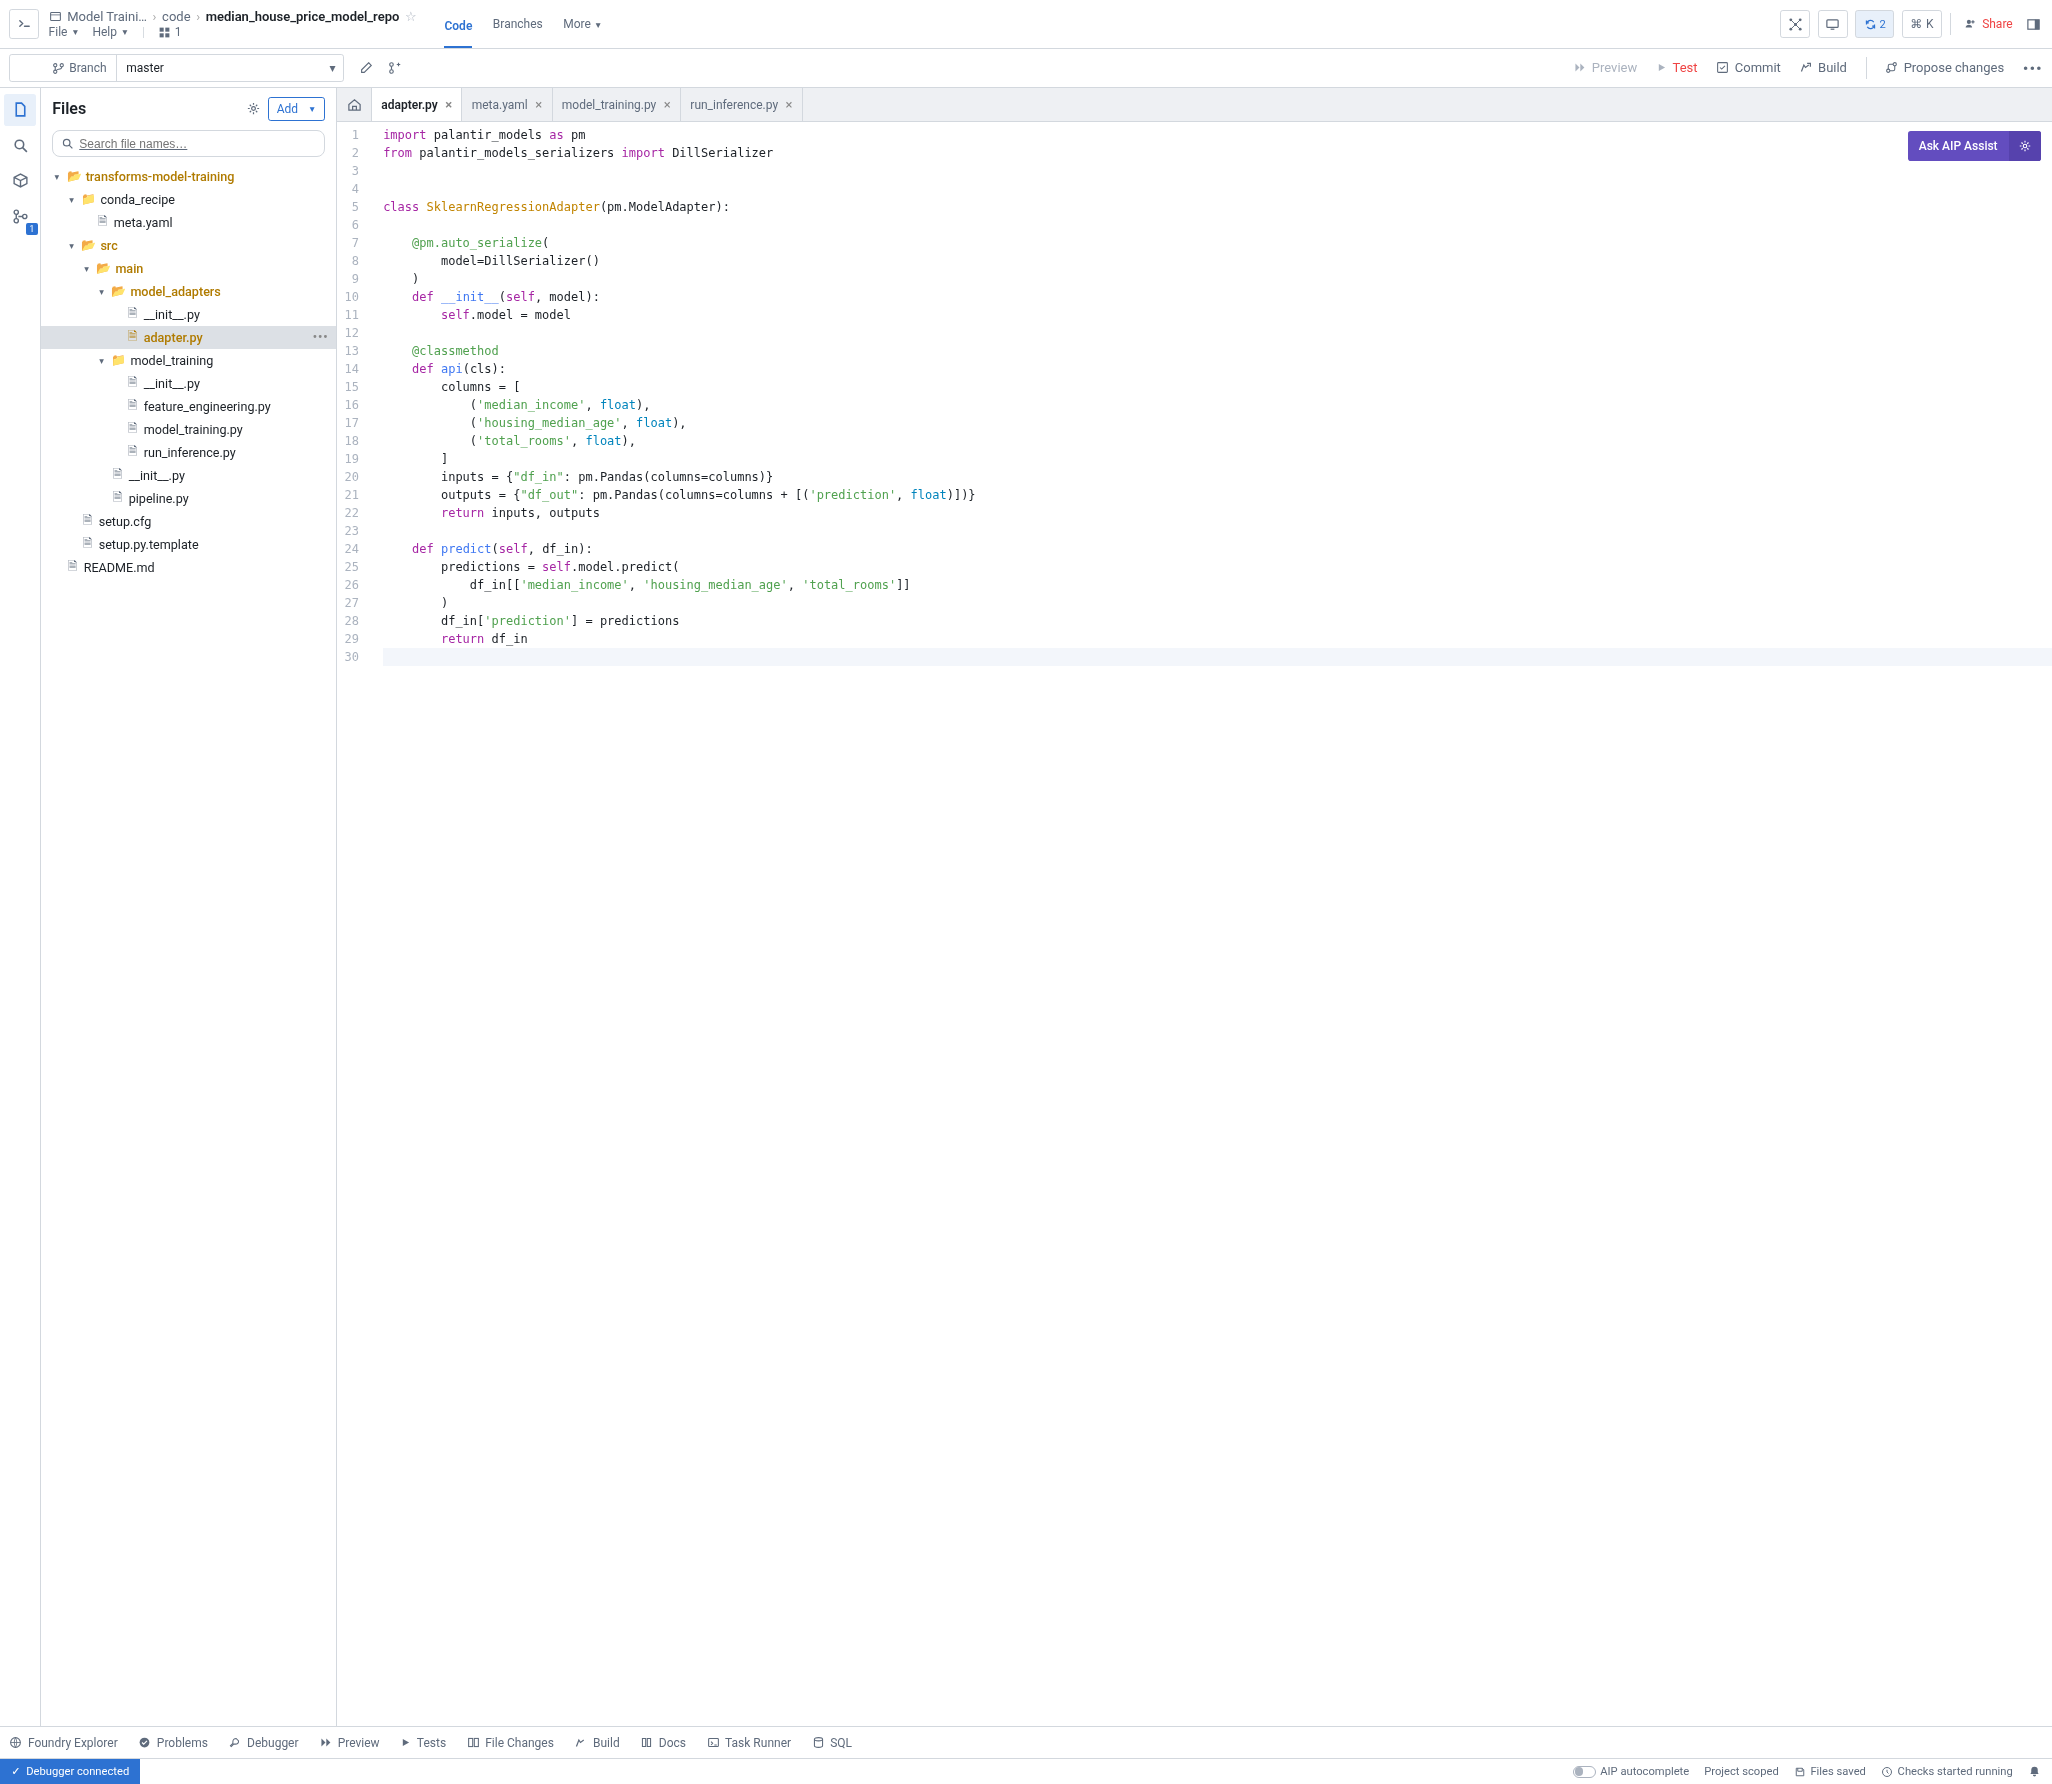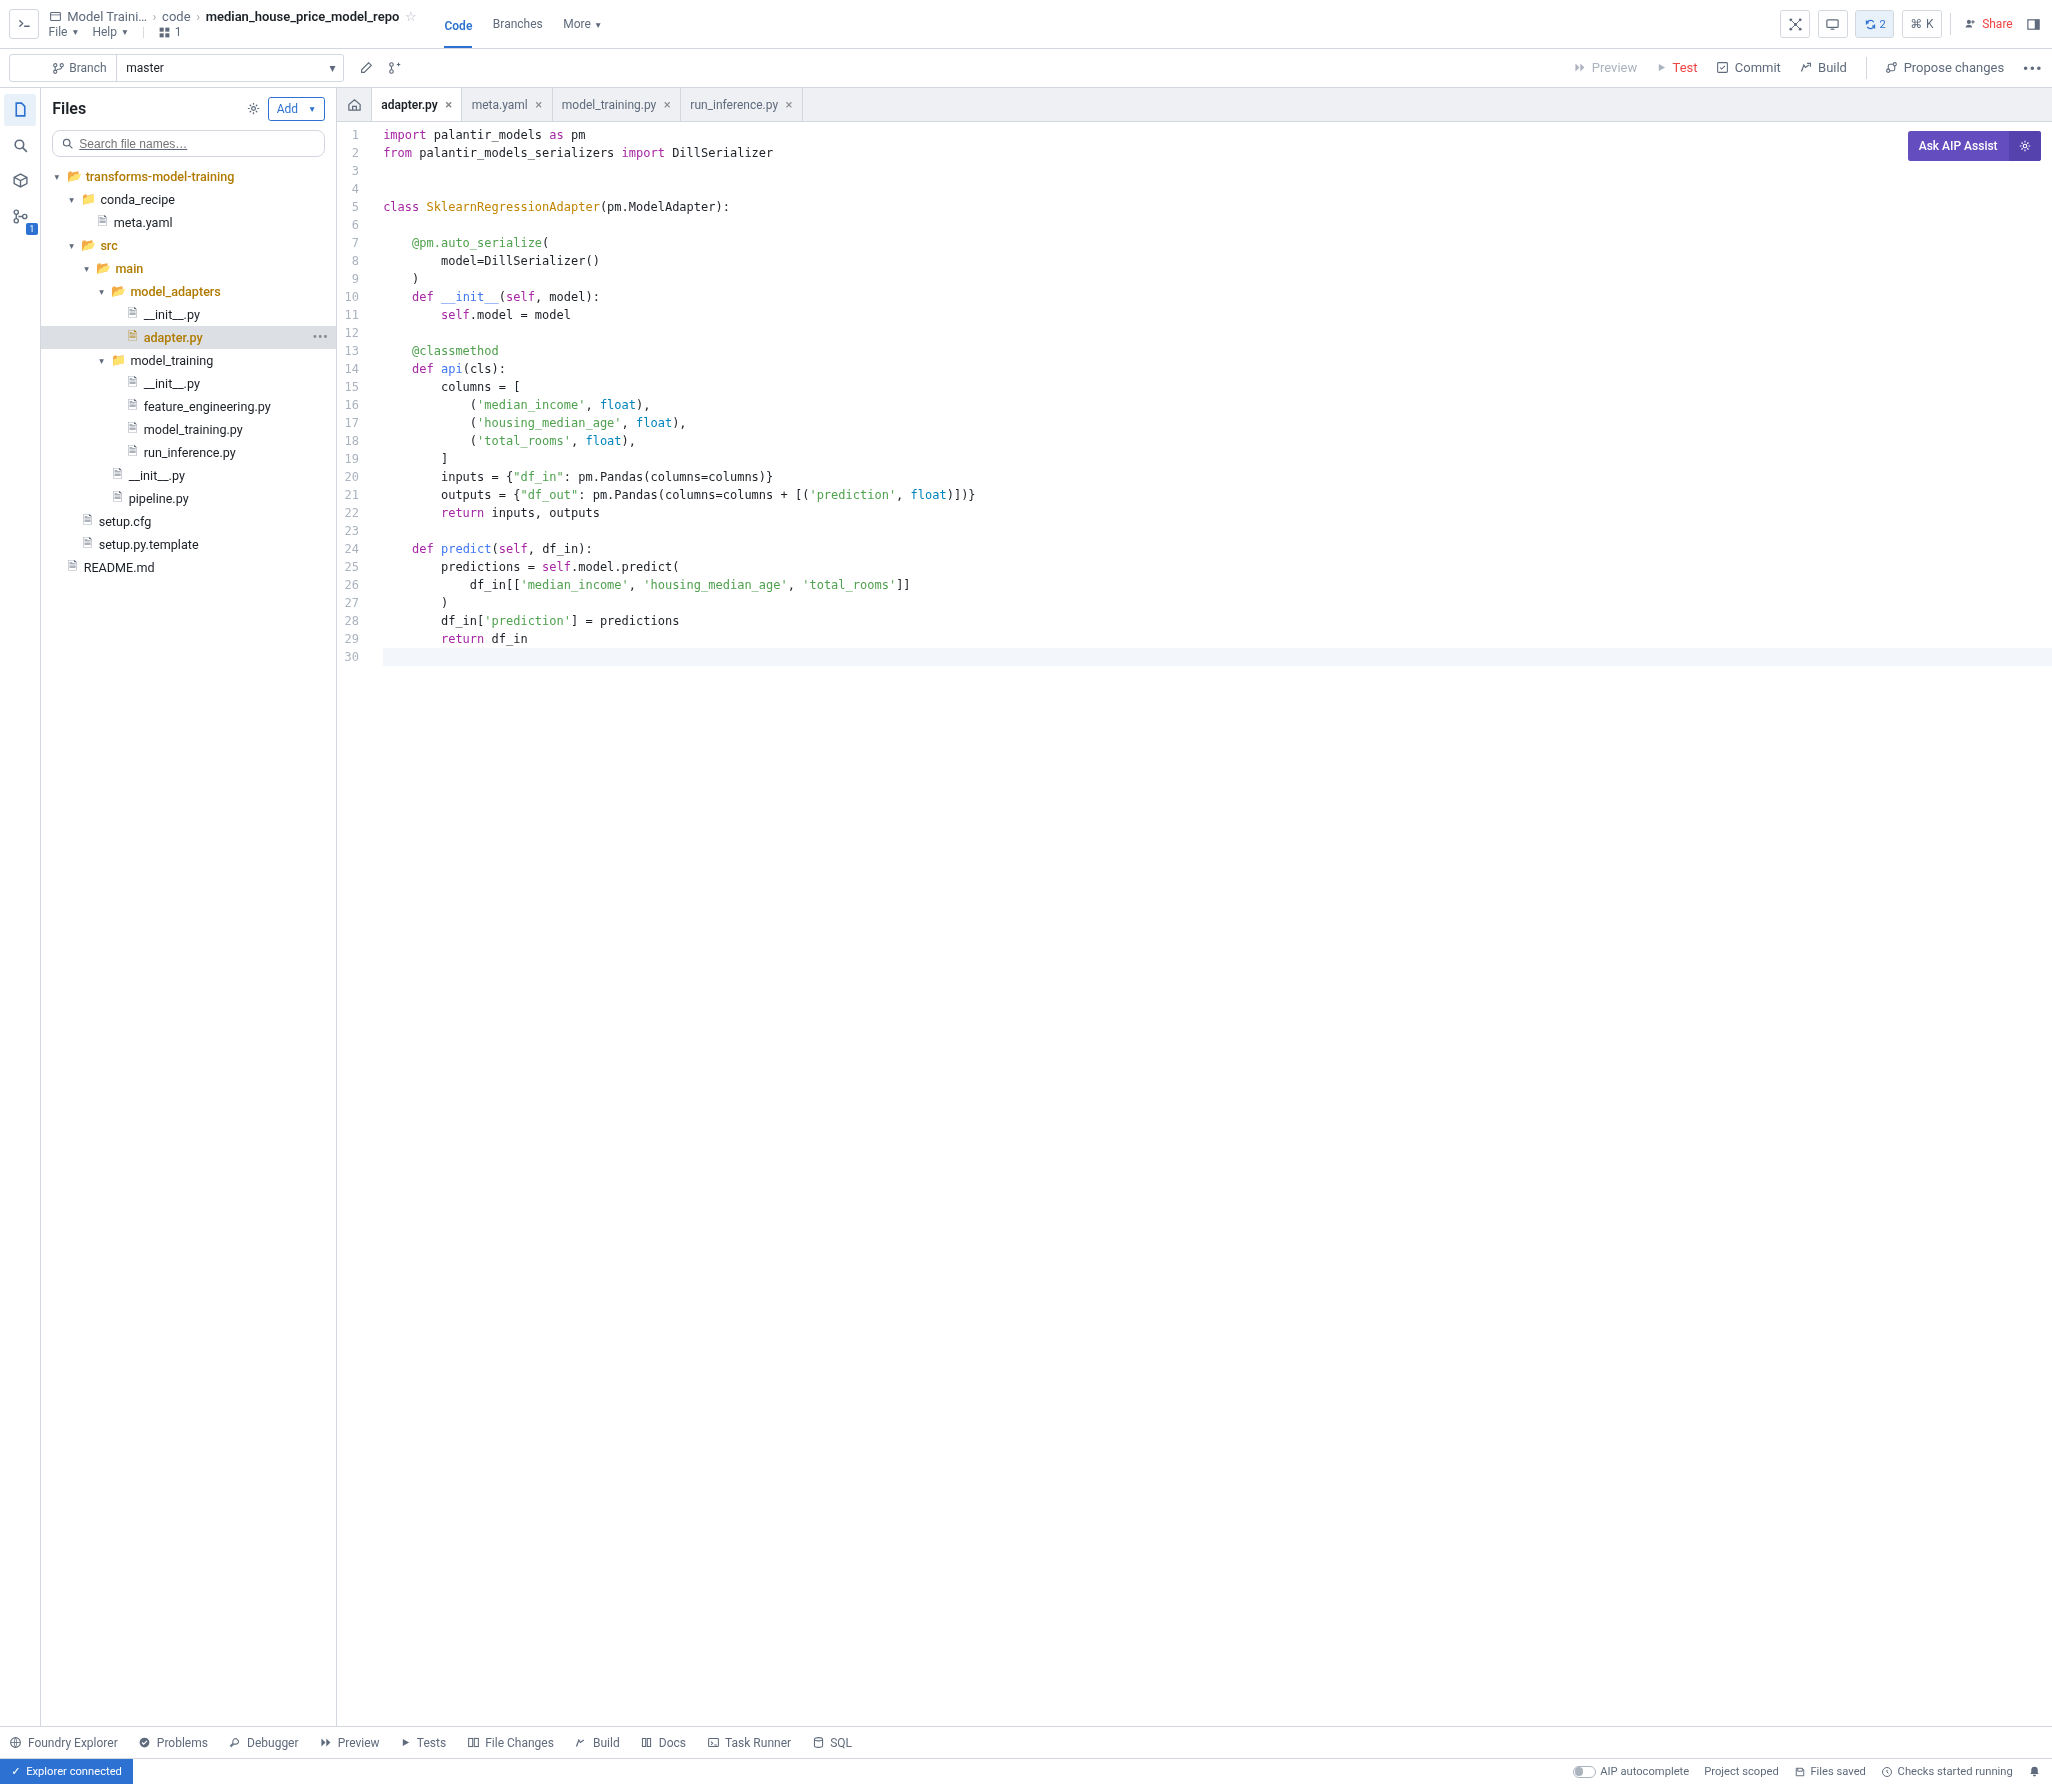--- a/index.html
+++ b/index.html
@@ -515,21 +515,21 @@
         <ellipse cx="8" cy="4" rx="5" ry="2" fill="none" stroke="#5f6b7c" stroke-width="1.3"></ellipse>
         <path d="M3 4v8c0 1 2 2 5 2s5-1 5-2V4" fill="none" stroke="#5f6b7c" stroke-width="1.3"></path>
       </svg>
     <span>SQL</span>
   </div>
 </div>
 
 <div class="status-bar">
   <div class="status-left">
     <span>✓</span>
-      <span>Explorer connected</span>
+      <span>Debugger connected</span>
   </div>
   <div class="status-right">
     <div class="status-item">
         <div class="toggle"></div>
         <span>AIP autocomplete</span>
       </div>
     <div class="status-item">Project scoped</div>
     <div class="status-item">
       <svg width="12" height="12" viewBox="0 0 16 16">
           <path d="M3 3h8l2 2v8H3z M5 3v4h6V3" fill="none" stroke="#5f6b7c" stroke-width="1.3"></path>

